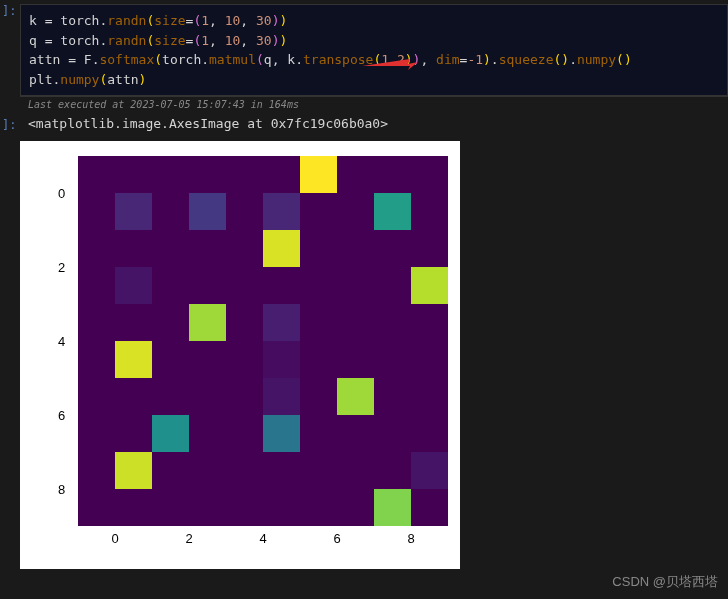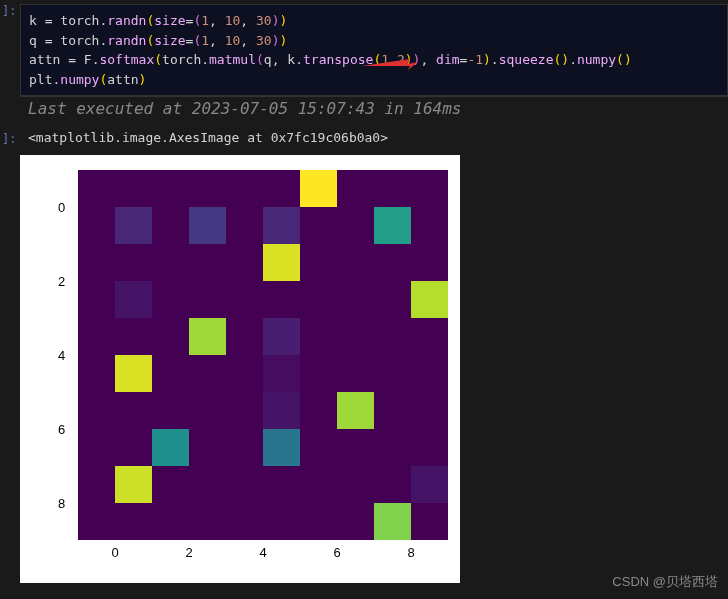--- a/index.html
+++ b/index.html
@@ -16,41 +16,40 @@
     .code-cell {
       background: #0c1021;
       border: 1px solid #333;
       padding: 6px 8px;
       margin-left: 20px;
       margin-top: 4px;
     }
     .code-line { line-height: 1.5; white-space: pre; }
     .tok-var { color: #d4d4d4; }
     .tok-op { color: #d4d4d4; }
-    .tok-func { color: #f0abfc; }
+    .tok-func { color: #a16207; }
     .tok-num { color: #ce9178; }
     .tok-paren { color: #ffd700; }
     .tok-paren2 { color: #da70d6; }
     .prompt-in {
       color: #5a7db5;
       position: absolute;
       left: 2px;
       font-size: 12px;
     }
     .exec-info {
       color: #888;
-      font-size: 16px;
+      font-size: 10px;
       border-top: 1px solid #333;
       margin-left: 20px;
       padding: 2px 8px;
       font-style: italic;
     }
     .output-area {
       margin-left: 20px;
-      margin-top: 6px;
     }
     .output-text {
       color: #d4d4d4;
       padding: 4px 8px;
     }
     .plot-container {
       background: #fff;
       width: 440px;
       height: 428px;
       margin-top: 6px;

